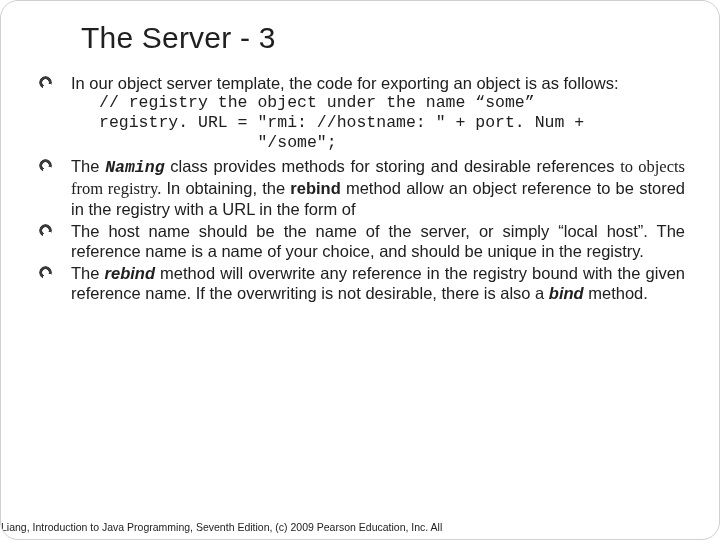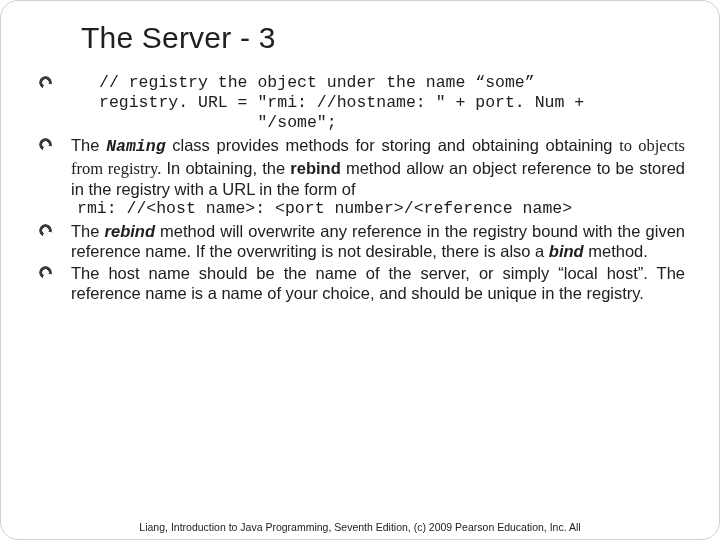--- a/index.html
+++ b/index.html
@@ -71,52 +71,52 @@
   .serif { font-family: "Times New Roman", Times, serif; }
   .mono  { font-family: "Courier New", Courier, monospace; }
   .bi    { font-weight: bold; font-style: italic; margin-top: 12px; }
   .b     { font-weight: bold; }
   .just  { text-align: justify; }
   .footer {
     position: absolute;
     bottom: 6px;
     left: 0;
     right: 0;
-    text-align: center;
+    text-align: left;
     font-size: 10.5px;
     line-height: 1.15;
     color: #222;
   }
 </style>
 </head>
 <body>
 
 <div class="slide">
 
   <h1 class="title">The Server - 3</h1>
 
   <ul class="bullets">
 
     <li>
+      <span>In our object server template, the code for exporting an object is as follows:</span>
       <span class="code">// registry the object under the name “some”</span>
       <span class="code">registry. URL = "rmi: //hostname: " + port. Num +</span>
       <span class="code">                "/some";</span>
     </li>
 
     <li class="just">
-      <span>The </span><span class="mono bi">Naming</span><span> class provides methods for storing and obtaining obtaining </span><span class="serif">to objects from registry.</span><span>  In obtaining, the </span><span class="b">rebind</span><span> method allow an object reference to be stored in the registry with a URL in the form of</span>
-      <span class="codeline-inline">rmi: //&lt;host name&gt;: &lt;port number&gt;/&lt;reference name&gt;</span>
+      <span>The </span><span class="mono bi">Naming</span><span> class provides methods for storing and desirable references </span><span class="serif">to objects from registry.</span><span>  In obtaining, the </span><span class="b">rebind</span><span> method allow an object reference to be stored in the registry with a URL in the form of</span>
+    </li>
+
+    <li class="just">
+      <span>The host name should be the name of the server, or simply “local host”.  The reference name is a name of your choice, and should be unique in the registry.</span>
     </li>
 
     <li class="just">
       <span>The </span><span class="bi">rebind</span><span> method will overwrite any reference in the registry bound with the given reference name.  If the overwriting is not desirable, there is also a </span><span class="bi">bind</span><span> method.</span>
-    </li>
-
-    <li class="just">
-      <span>The host name should be the name of the server, or simply “local host”.  The reference name is a name of your choice, and should be unique in the registry.</span>
     </li>
 
   </ul>
 
   <div class="footer">
     <div>Liang, Introduction to Java Programming, Seventh Edition, (c) 2009 Pearson Education, Inc. All</div>
   </div>
 
 </div>
 

